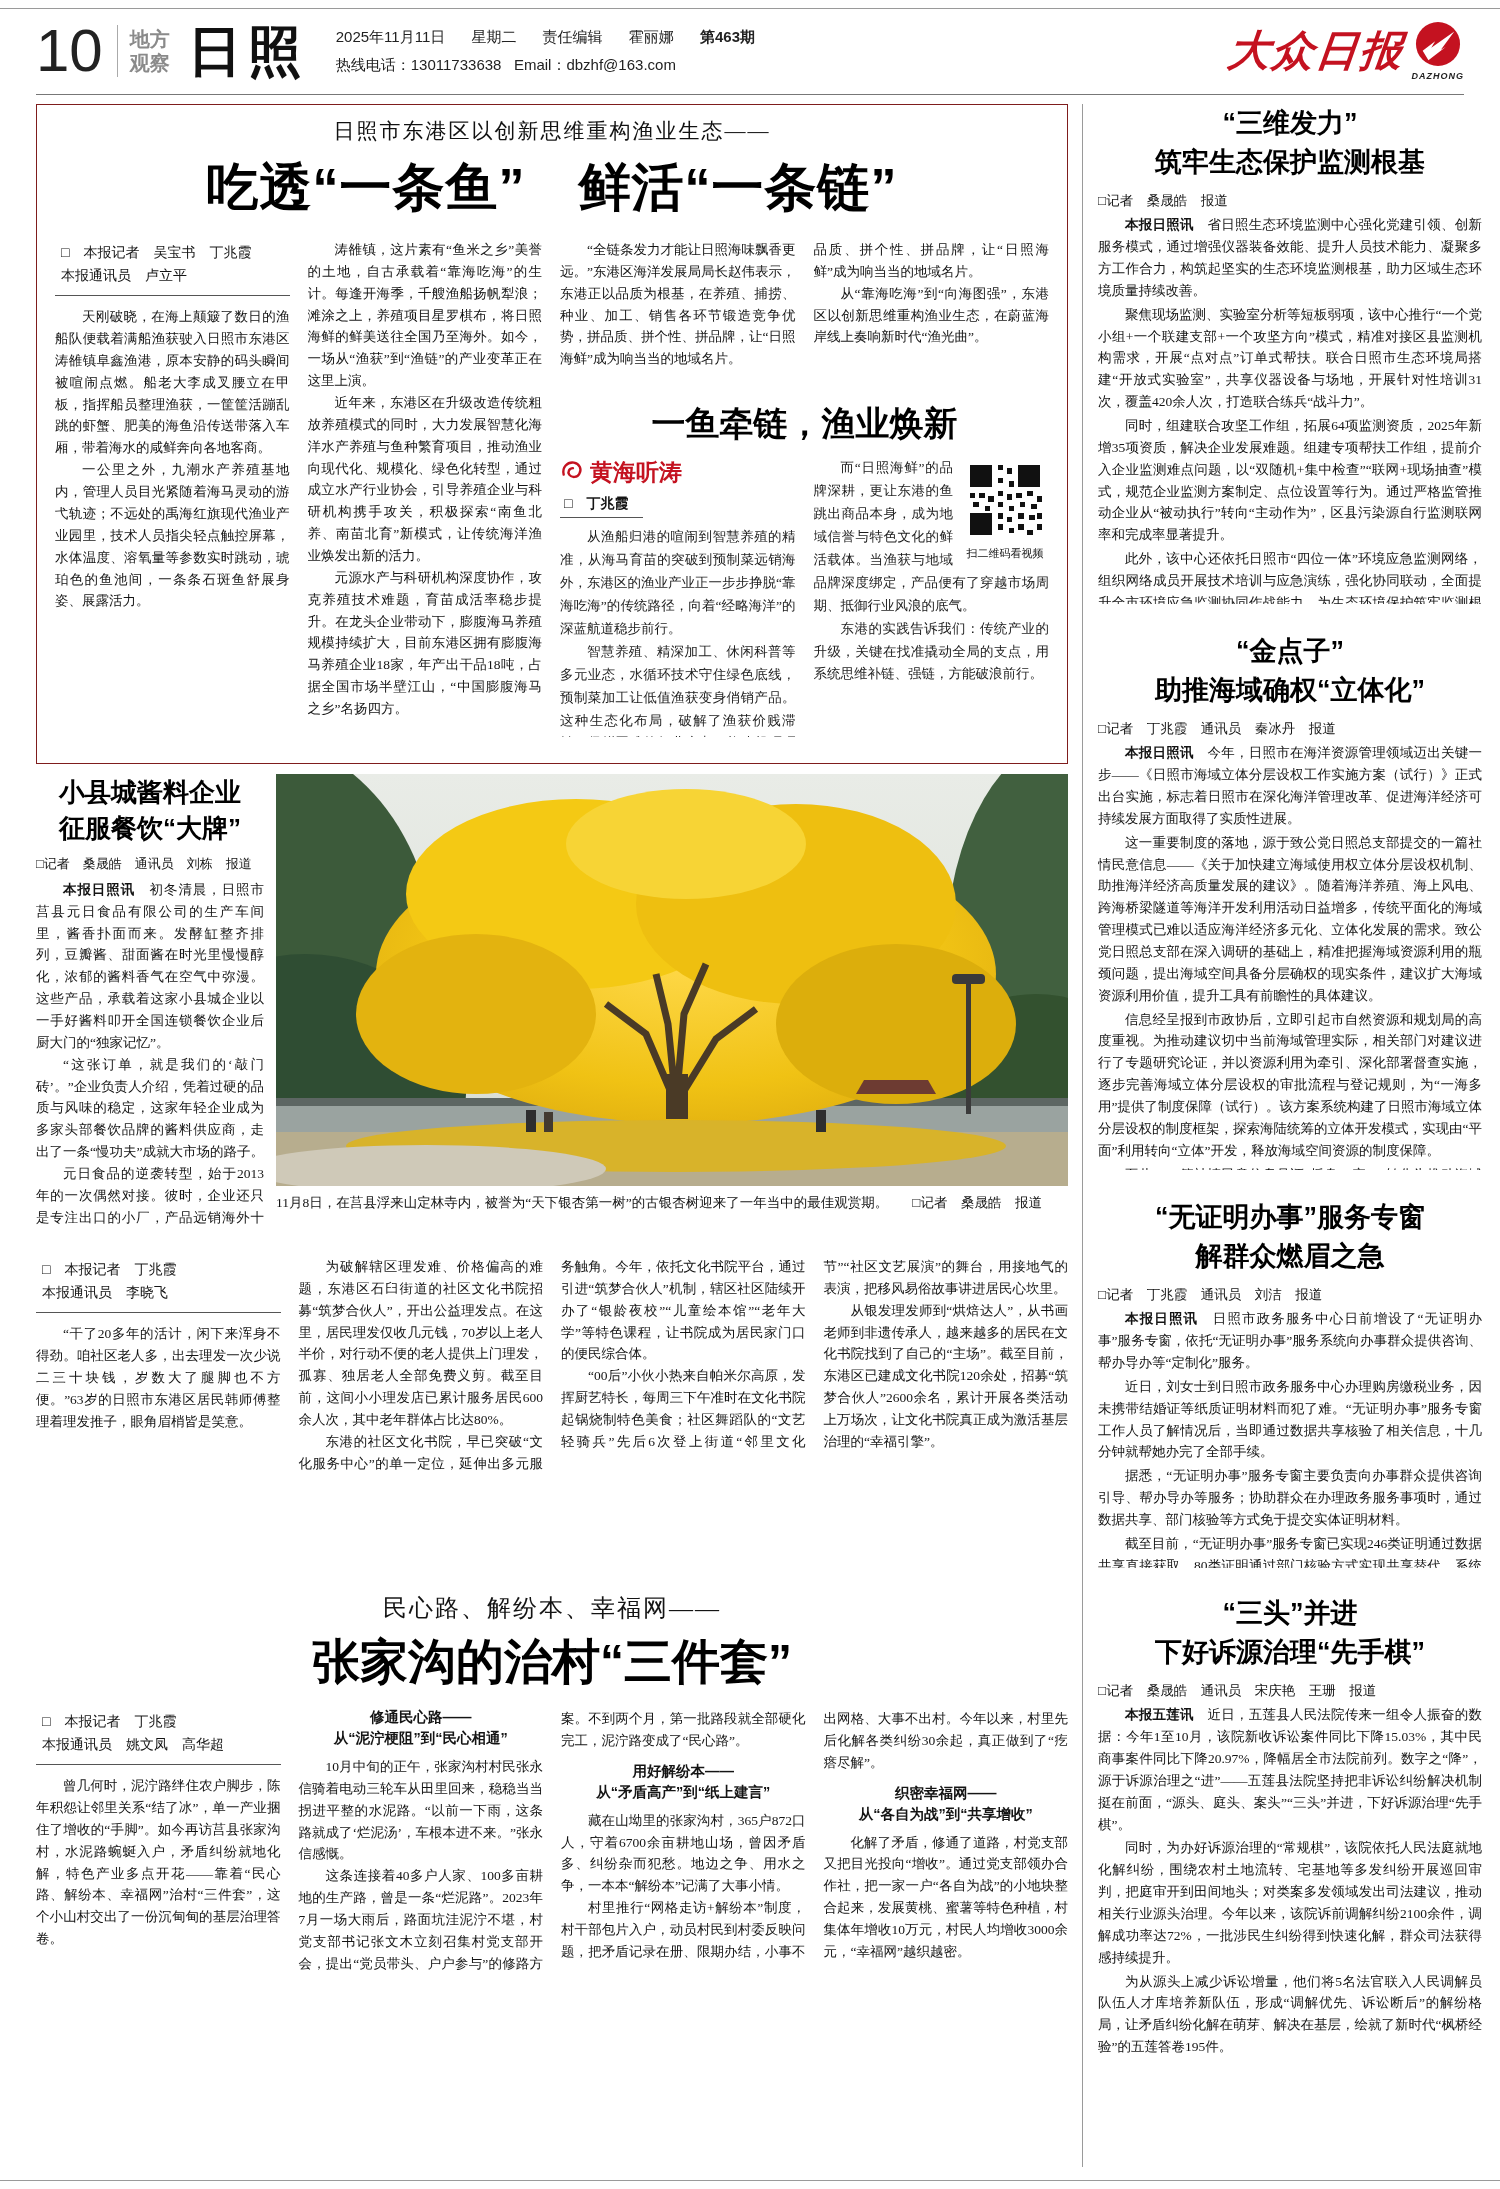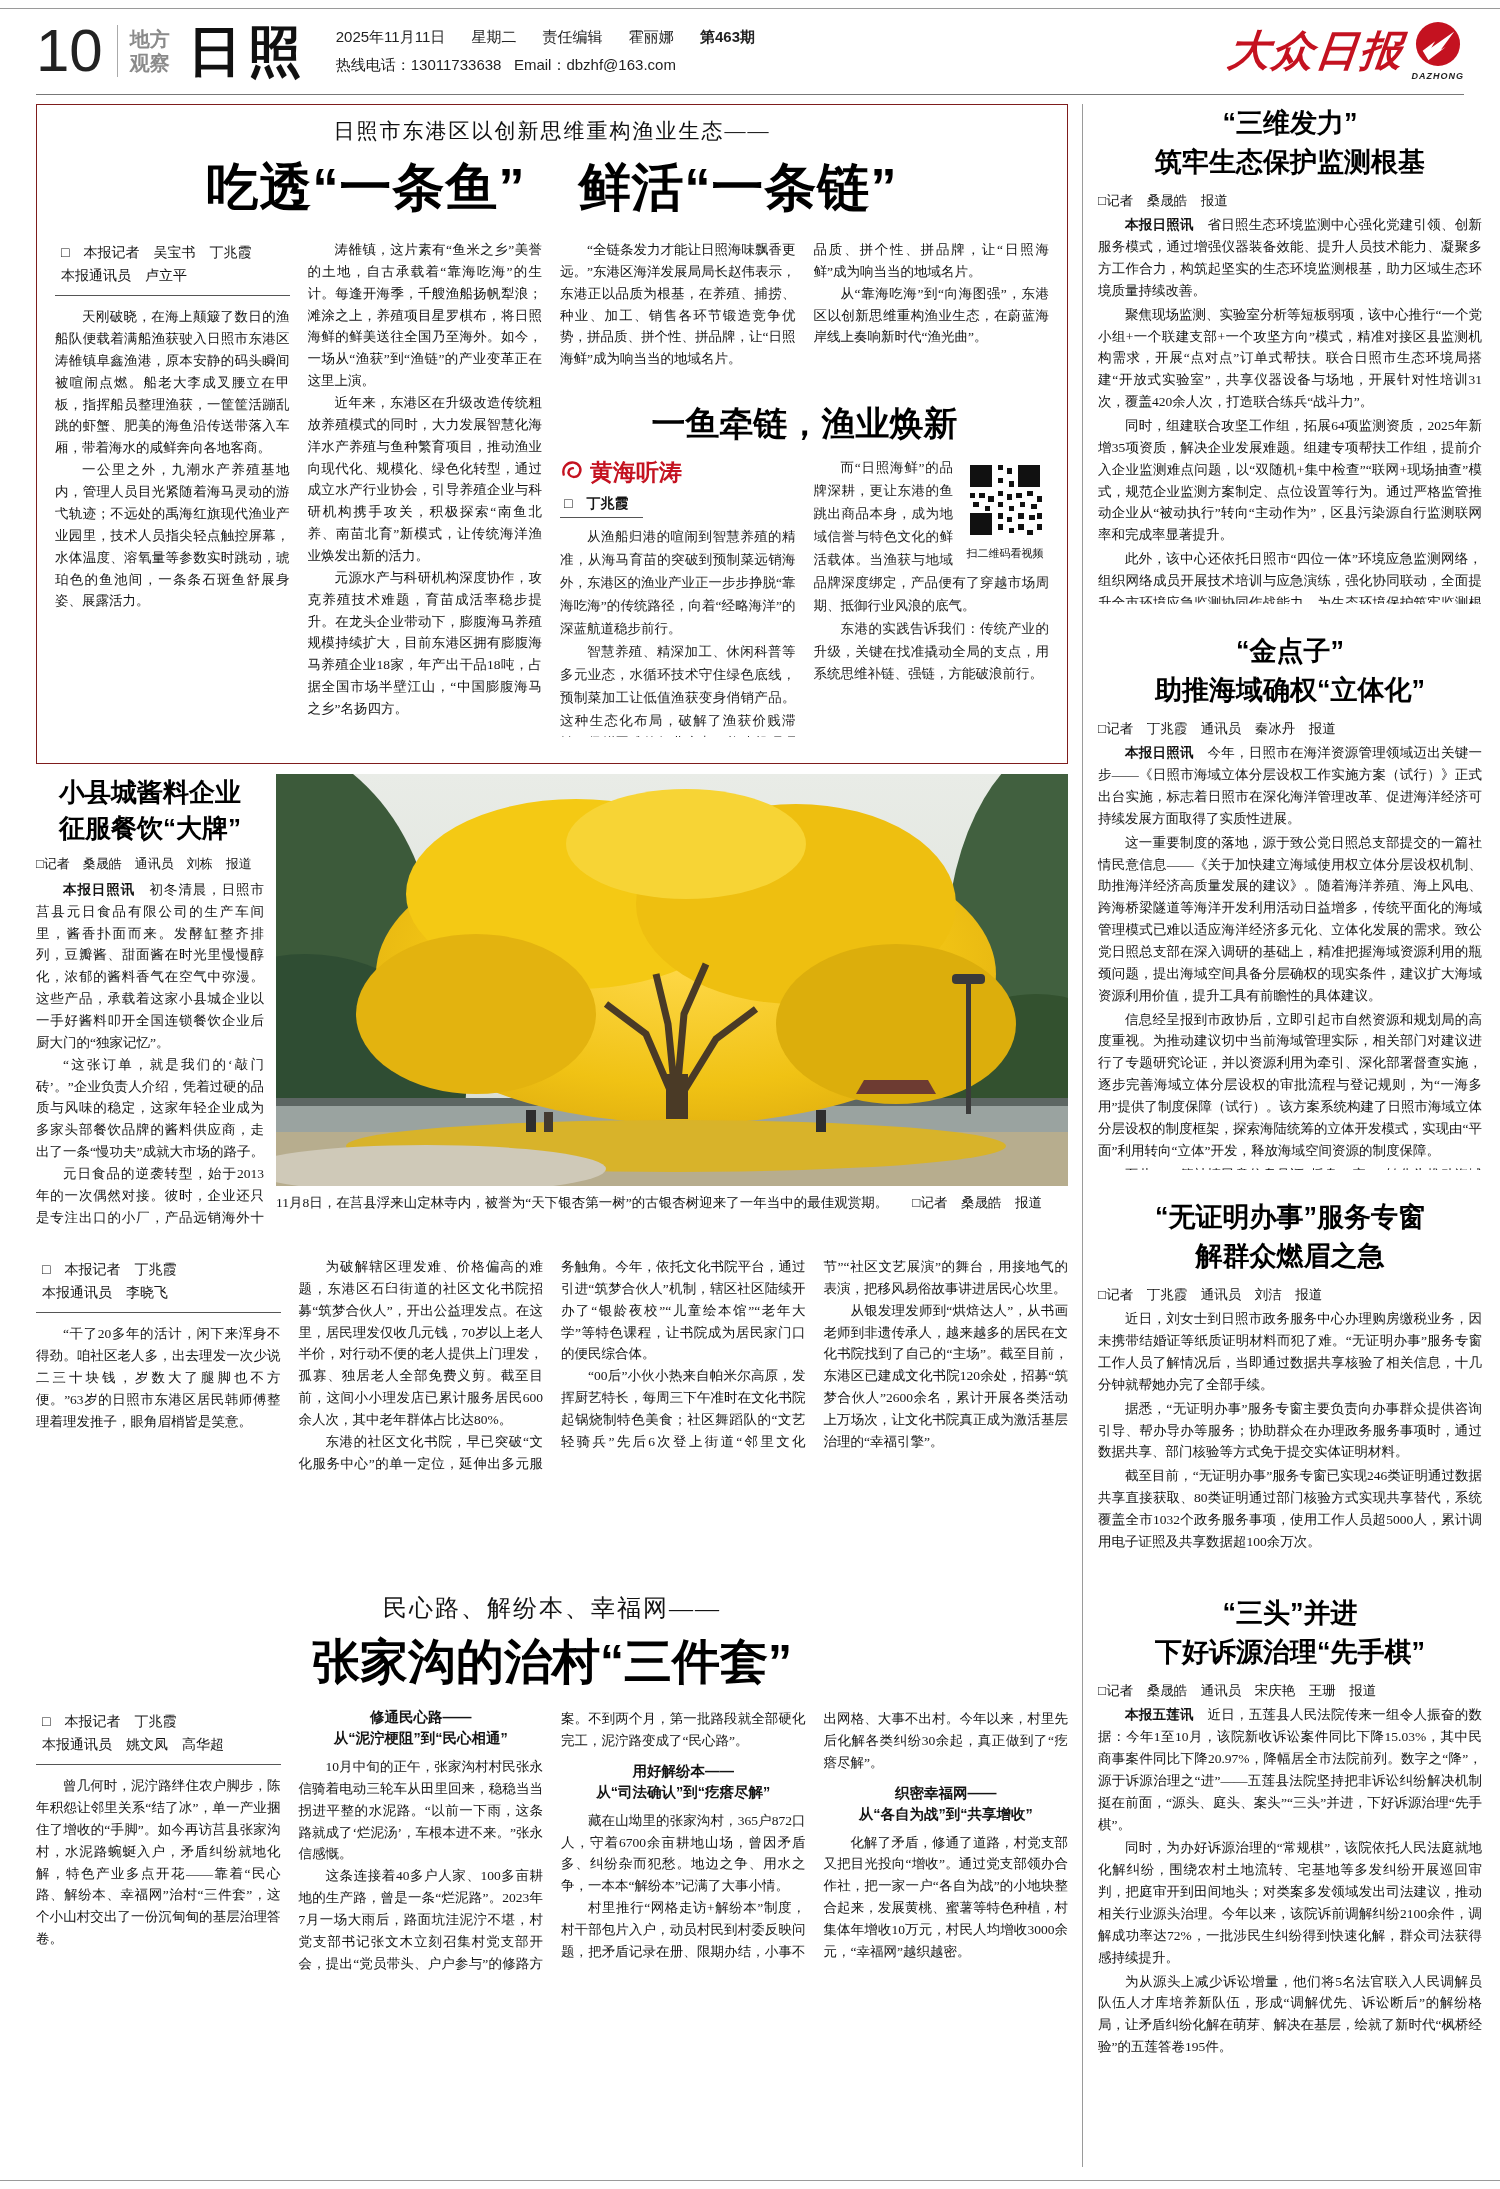--- a/index.html
+++ b/index.html
@@ -253,21 +253,21 @@
     <div class="byline-box">
       <div>□　本报记者　丁兆霞</div>
       <div>本报通讯员　姚文凤　高华超</div>
     </div>
     <p class="body">曾几何时，泥泞路绊住农户脚步，陈年积怨让邻里关系“结了冰”，单一产业捆住了增收的“手脚”。如今再访莒县张家沟村，水泥路蜿蜒入户，矛盾纠纷就地化解，特色产业多点开花——靠着“民心路、解纷本、幸福网”治村“三件套”，这个小山村交出了一份沉甸甸的基层治理答卷。</p>
     <div class="subhead">修通民心路——</div>
     <div class="subhead2">从“泥泞梗阻”到“民心相通”</div>
     <p class="body">10月中旬的正午，张家沟村村民张永信骑着电动三轮车从田里回来，稳稳当当拐进平整的水泥路。“以前一下雨，这条路就成了‘烂泥汤’，车根本进不来。”张永信感慨。</p>
     <p class="body">这条连接着40多户人家、100多亩耕地的生产路，曾是一条“烂泥路”。2023年7月一场大雨后，路面坑洼泥泞不堪，村党支部书记张文木立刻召集村党支部开会，提出“党员带头、户户参与”的修路方案。不到两个月，第一批路段就全部硬化完工，泥泞路变成了“民心路”。</p>
     <div class="subhead">用好解纷本——</div>
-    <div class="subhead2">从“司法确认”到“疙瘩尽解”</div>
+    <div class="subhead2">从“矛盾高产”到“纸上建言”</div>
     <p class="body">藏在山坳里的张家沟村，365户872口人，守着6700余亩耕地山场，曾因矛盾多、纠纷杂而犯愁。地边之争、用水之争，一本本“解纷本”记满了大事小情。</p>
     <p class="body">村里推行“网格走访+解纷本”制度，村干部包片入户，动员村民到村委反映问题，把矛盾记录在册、限期办结，小事不出网格、大事不出村。今年以来，村里先后化解各类纠纷30余起，真正做到了“疙瘩尽解”。</p>
     <div class="subhead">织密幸福网——</div>
     <div class="subhead2">从“各自为战”到“共享增收”</div>
     <p class="body">化解了矛盾，修通了道路，村党支部又把目光投向“增收”。通过党支部领办合作社，把一家一户“各自为战”的小地块整合起来，发展黄桃、蜜薯等特色种植，村集体年增收10万元，村民人均增收3000余元，“幸福网”越织越密。</p>
   </div>
 </div>
 
 <div class="sidebar">
 
@@ -294,20 +294,21 @@
     <p class="body">信息经呈报到市政协后，立即引起市自然资源和规划局的高度重视。为推动建议切中当前海域管理实际，相关部门对建议进行了专题研究论证，并以资源利用为牵引、深化部署督查实施，逐步完善海域立体分层设权的审批流程与登记规则，为“一海多用”提供了制度保障（试行）。该方案系统构建了日照市海域立体分层设权的制度框架，探索海陆统筹的立体开发模式，实现由“平面”利用转向“立体”开发，释放海域空间资源的制度保障。</p>
     <p class="body">至此，一篇社情民意信息见证“摇身一变”，转化为推动海域空间资源高效配置的具体政策举措，实现了从“纸上建言”到“海域开发”的精彩跨越。</p>
   </div>
 
   <div class="r-article" style="height:370px;margin-bottom:26px;">
     <div class="r-title">
       <div>“无证明办事”服务专窗</div>
       <div>解群众燃眉之急</div>
     </div>
     <div class="r-byline">□记者　丁兆霞　通讯员　刘洁　报道</div>
+    <p class="body"><span class="tag">本报日照讯</span>　<span>日照市政务服务中心日前增设了“无证明办事”服务专窗，依托“无证明办事”服务系统向办事群众提供咨询、帮办导办等“定制化”服务。</span></p>
     <p class="body">近日，刘女士到日照市政务服务中心办理购房缴税业务，因未携带结婚证等纸质证明材料而犯了难。“无证明办事”服务专窗工作人员了解情况后，当即通过数据共享核验了相关信息，十几分钟就帮她办完了全部手续。</p>
     <p class="body">据悉，“无证明办事”服务专窗主要负责向办事群众提供咨询引导、帮办导办等服务；协助群众在办理政务服务事项时，通过数据共享、部门核验等方式免于提交实体证明材料。</p>
     <p class="body">截至目前，“无证明办事”服务专窗已实现246类证明通过数据共享直接获取、80类证明通过部门核验方式实现共享替代，系统覆盖全市1032个政务服务事项，使用工作人员超5000人，累计调用电子证照及共享数据超100余万次。</p>
   </div>
 
   <div class="r-article" style="height:592px;">
     <div class="r-title">
       <div>“三头”并进</div>
       <div>下好诉源治理“先手棋”</div>
     </div>

